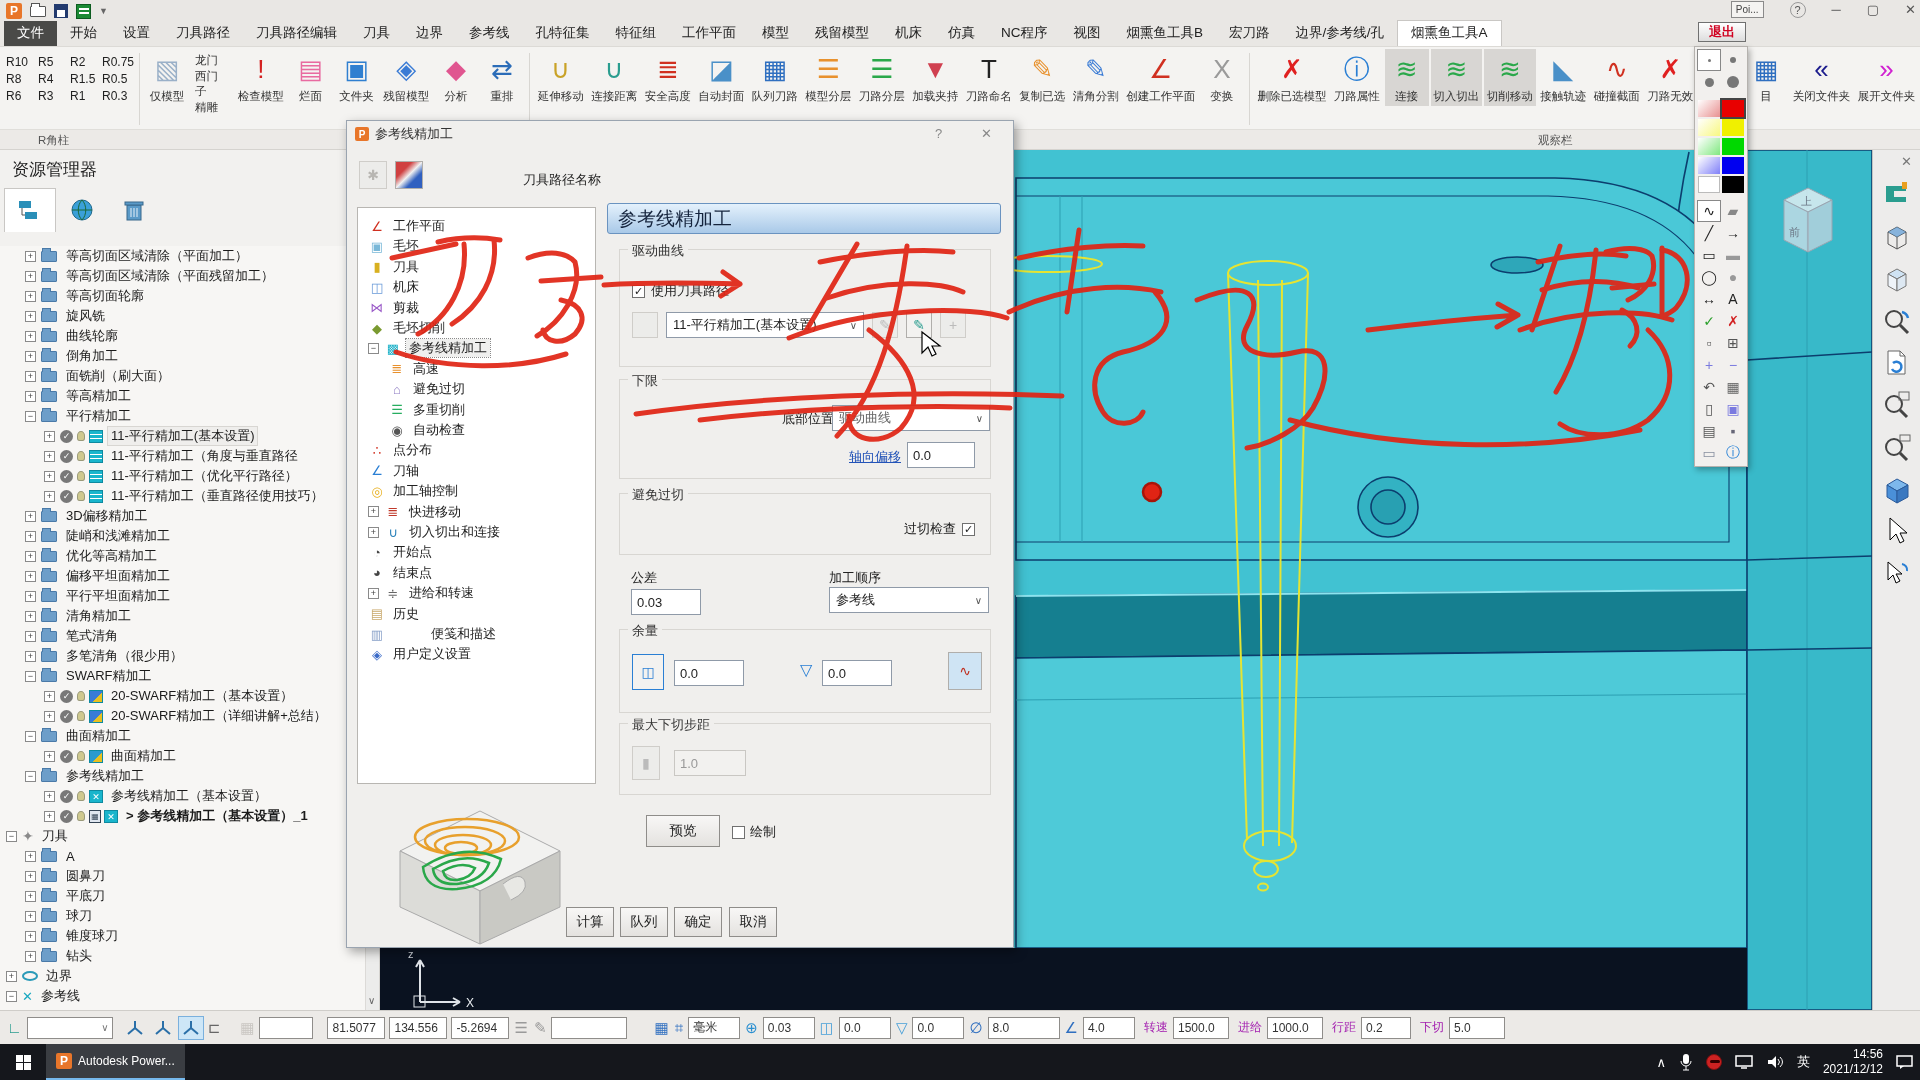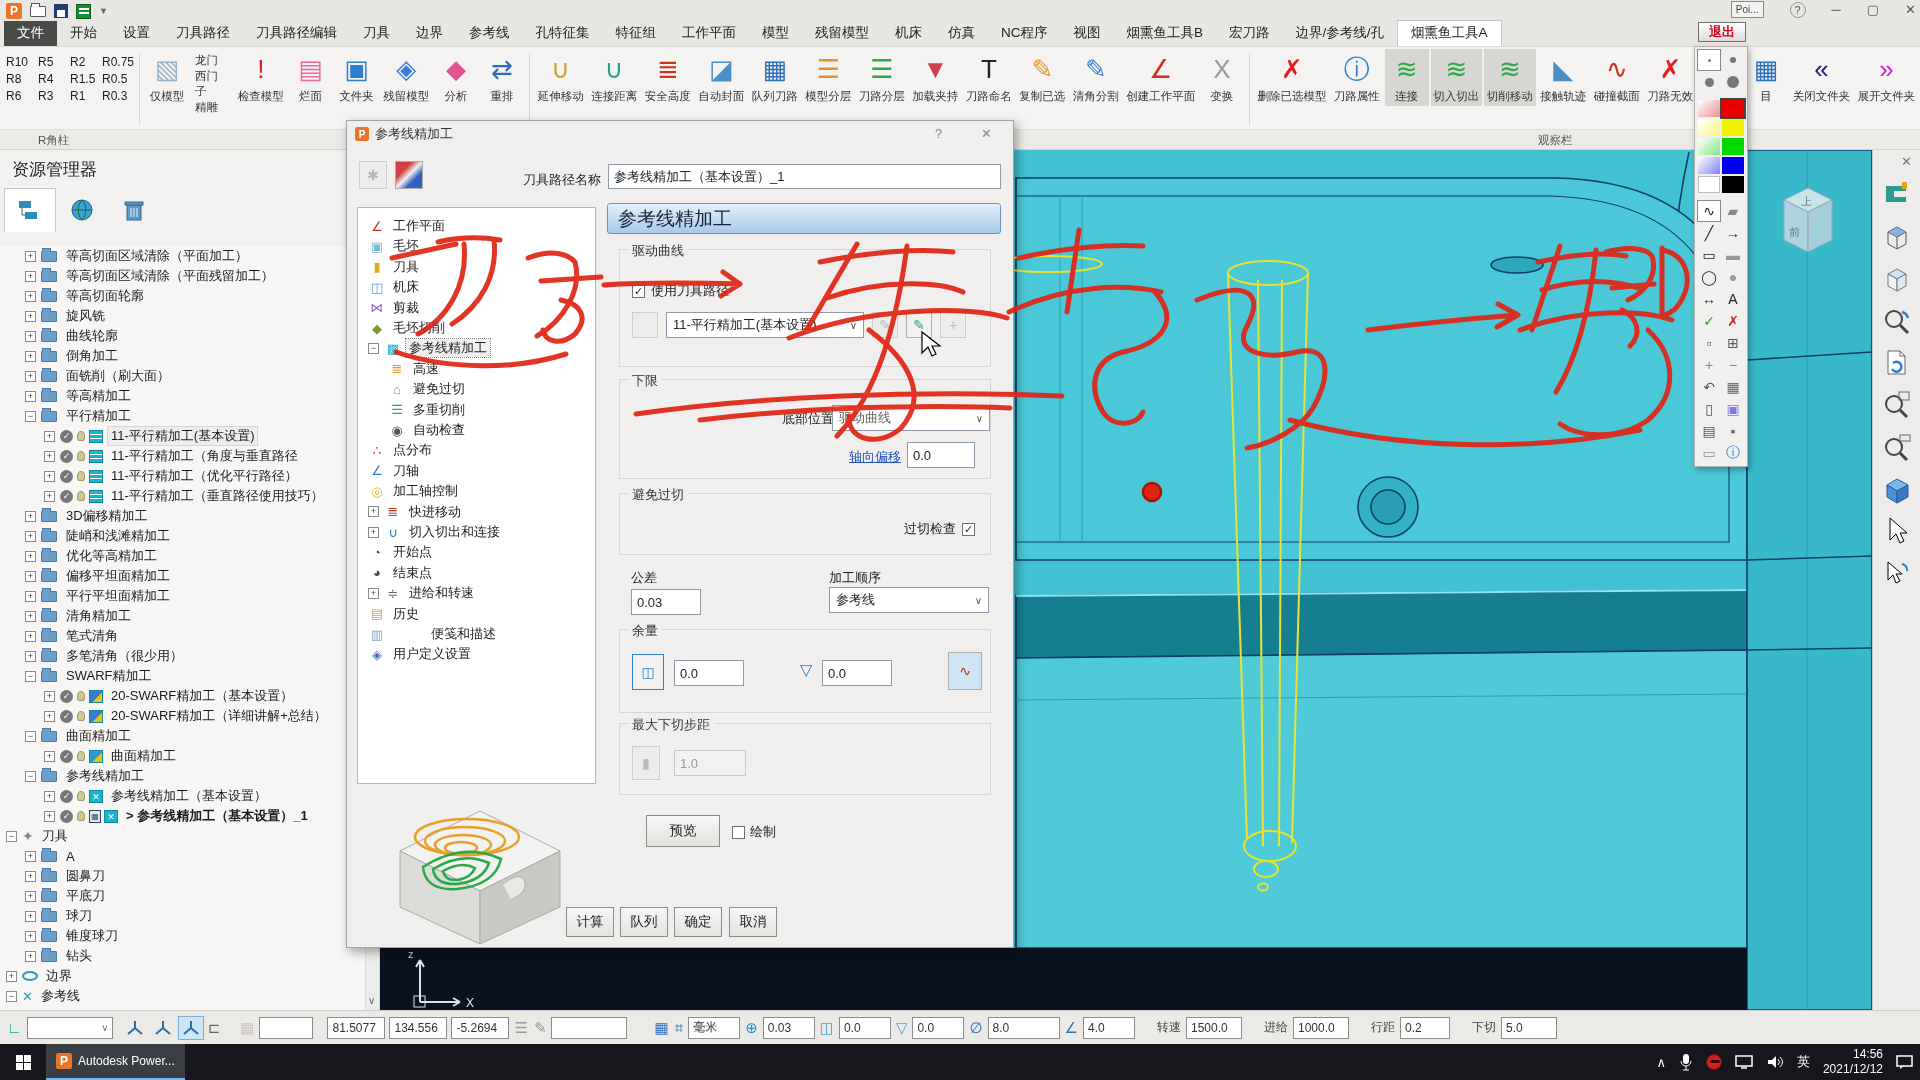--- a/index.html
+++ b/index.html
@@ -64,21 +64,21 @@
     color:#9aa3ad;letter-spacing:1px;text-shadow:0 0 6px #000,0 2px 3px #000;white-space:nowrap;}
   
   #righttool{position:absolute;left:1872px;top:150px;width:48px;height:860px;background:#edeceb;border-left:1px solid #c5c3c0;}
   #righttool .rt{width:34px;height:36px;margin:6px auto;display:flex;align-items:center;justify-content:center;}
   #rtclose{width:100%;text-align:right;padding:4px 8px 2px 0;color:#777;font-size:13px;}
   
   #statusbar{position:absolute;left:0;top:1010px;width:1920px;height:34px;background:#eceae7;border-top:1px solid #cfcdc9;
     display:flex;align-items:center;padding-left:4px;font-size:12px;color:#333;}
   .sf{height:22px;border:1px solid #8f8d8a;background:#fff;display:flex;align-items:center;padding:0 4px;margin:0 2px;flex:none;overflow:hidden;}
   .sic{margin:0 3px;font-size:15px;flex:none;}
-  .slabel{margin:0 3px 0 20px;flex:none;color:#404040;}
+  .slabel{margin:0 3px 0 7px;flex:none;color:#a21caf;}
   .vb{width:26px;height:24px;border:1px solid transparent;display:flex;align-items:center;justify-content:center;flex:none;margin:0 1px;}
   .vb.on{background:#cde6f7;border-color:#7ab0dd;}
   .scombo{height:22px;border:1px solid #8f8d8a;background:#fff;display:flex;align-items:center;justify-content:flex-end;padding:0 3px;color:#777;font-size:10px;flex:none;margin:0 2px;}
   
   #taskbar{position:absolute;left:0;top:1044px;width:1920px;height:36px;background:#15171c;color:#fff;display:flex;align-items:center;}
   #startbtn{width:46px;height:36px;display:flex;align-items:center;justify-content:center;}
   .winlogo{display:grid;grid-template-columns:7px 7px;grid-template-rows:7px 7px;gap:1px;}
   .winlogo span{background:#fff;}
   #appbtn{height:36px;display:flex;align-items:center;gap:6px;padding:0 10px;background:#3a3d42;border-bottom:2px solid #76b9ed;font-size:12px;}
   #tb-right{position:absolute;right:6px;top:0;height:36px;display:flex;align-items:center;gap:13px;font-size:13px;}
@@ -796,23 +796,20 @@
     <span class="plogo" style="width:14px;height:14px;font-size:10px;">P</span>
     <span style="color:#333;">参考线精加工</span>
     <span class="abs" style="left:588px;top:5px;color:#888;">?</span>
     <span class="abs" style="left:634px;top:5px;color:#888;">✕</span>
   </div>
   <div class="abs" style="left:12px;top:40px;display:flex;gap:8px;">
     <span class="sqbtn dis" style="width:28px;height:28px;color:#b8b6b2;">✱</span>
     <span class="sqbtn" style="width:28px;height:28px;background:linear-gradient(135deg,#d04040 30%,#f0f0f0 50%,#3060c0 70%);"></span>
   </div>
   <span class="abs" style="left:176px;top:50px;">刀具路径名称</span>
-  <div class="tinput abs" style="left:261px;top:43px;width:393px;height:25px;">
-      <span>参考线精加工（基本设置）_1</span>
-    </div>
 
   <div id="dlg-header">
       <span>参考线精加工</span>
     </div>
   <div id="dlg-tree-box">
       <div class="dtrow" style="top: 8px; left: 10px;">
         <span class="chip" style="color: rgb(208, 48, 32); width: 18px; margin-right: 4px; font-size: 13px;">∠</span>
         <span style="padding: 0px 3px;">工作平面</span>
       </div>
       <div class="dtrow" style="top: 28.4px; left: 10px;">

